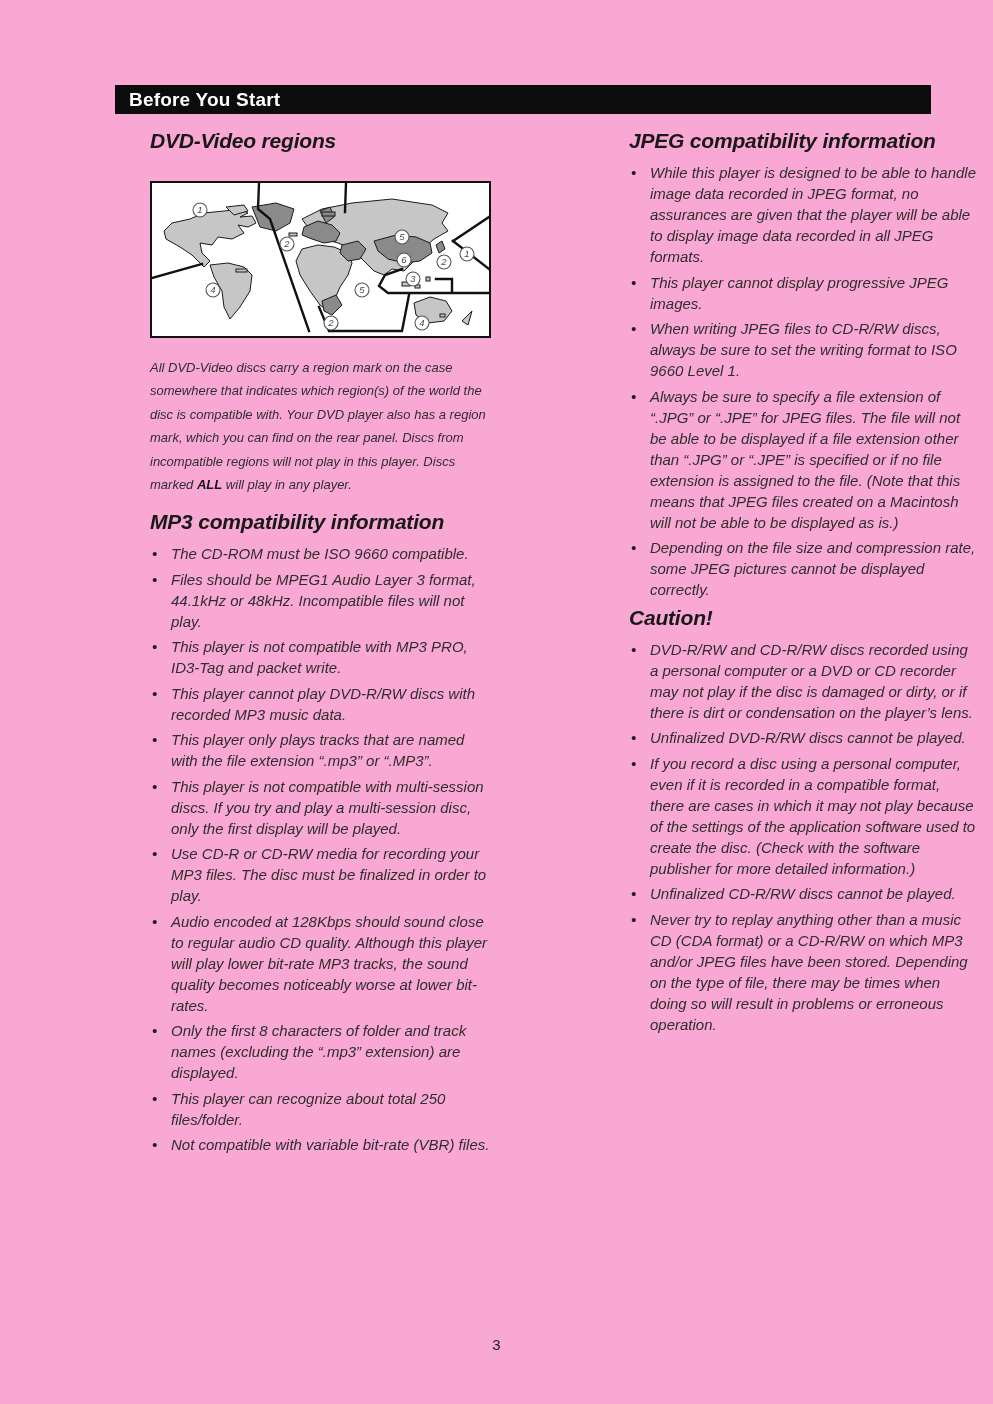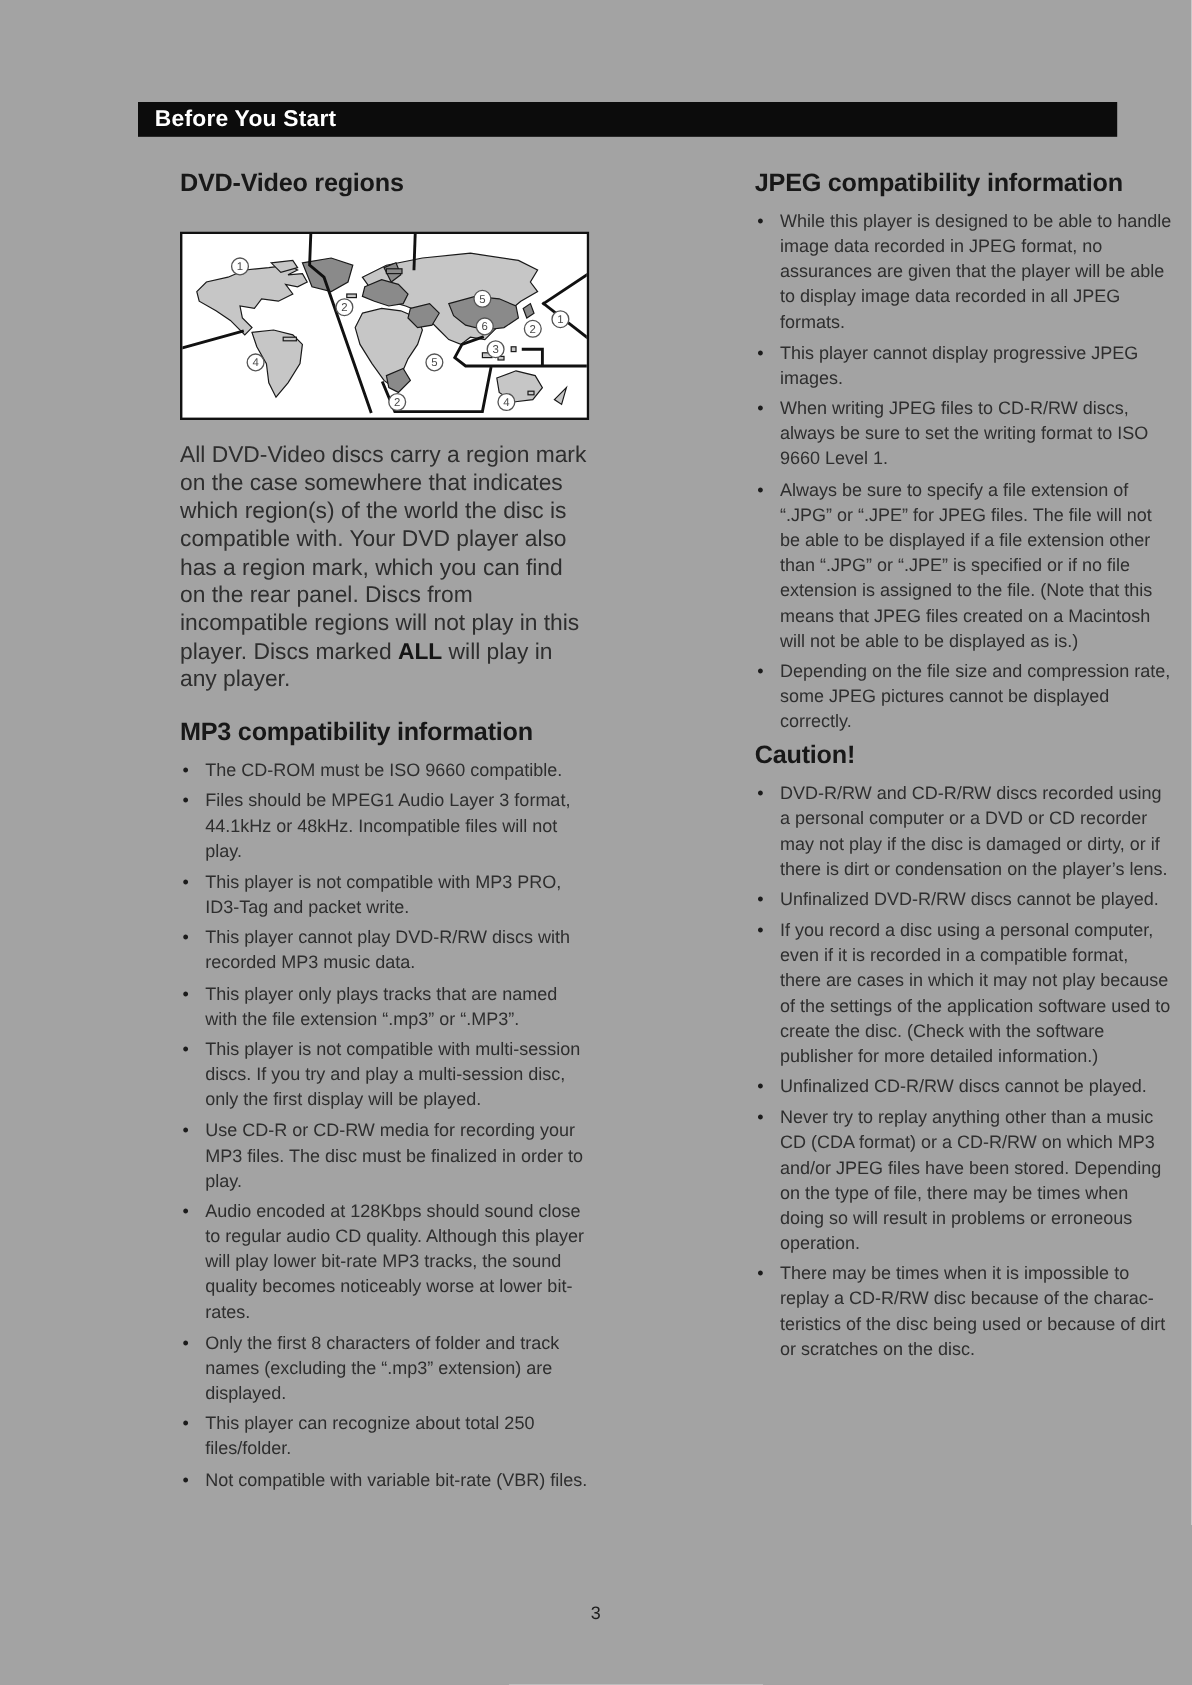--- a/index.html
+++ b/index.html
@@ -1,26 +1,26 @@
 <!DOCTYPE html>
 <html><head>
 <meta charset="utf-8">
 <style>
   html,body{margin:0;padding:0;background:#e8e8e8;}
-  .page{position:relative;width:993px;height:1404px;background:#a3a3a3;margin:0 auto;
+  .page{position:relative;width:993px;height:1404px;background:#f9a8d4;margin:0 auto;
         font-family:"Liberation Sans",sans-serif;color:#2b2b2b;overflow:hidden;}
   .header-bar{position:absolute;left:115px;top:85px;width:816px;height:29px;background:#0c0c0c;
         color:#ffffff;display:flex;align-items:center;box-sizing:border-box;padding-left:14px;}
   .header-bar .hdr-title{font-size:19px;font-weight:bold;letter-spacing:0.2px;}
-  .col{position:absolute;top:140px;}
+  .col{position:absolute;top:128px;font-style:italic;}
   .col-left{left:150px;width:341px;}
   .col-right{left:585px;width:348px;margin-left:44px;}
   h2.sec-title{font-size:21px;font-weight:bold;color:#181818;margin:0;line-height:26px;letter-spacing:-0.2px;}
   .map-figure{margin-top:27px;width:341px;height:157px;border:2px solid #111;box-sizing:border-box;background:#fff;}
-  .body-par{margin-top:18px;font-size:19px;line-height:23.4px;color:#2e2e2e;}
+  .body-par{margin-top:18px;font-size:13px;line-height:23.4px;color:#2e2e2e;}
   .body-par strong{color:#151515;}
   ul.bullets{list-style:none;margin:8px 0 0 0;padding:0;}
   ul.bullets li{position:relative;padding-left:21px;margin:0 0 4.5px 0;font-size:15px;line-height:21px;color:#2e2e2e;}
   ul.bullets li::before{content:"•";position:absolute;left:2px;top:0;color:#1c1c1c;}
   .mt-mp3{margin-top:33px;}
   .mt-jpeg-ul{margin-top:9px;}
   .mt-caution{margin-top:6px;}
   .mt-caution-ul{margin-top:6px;}
   .page-number{position:absolute;left:0;right:0;top:1336px;text-align:center;font-size:15px;color:#1d1d1d;}
   
@@ -132,18 +132,17 @@
       <li>Depending on the file size and compression rate, some JPEG pictures cannot be displayed correctly.</li>
     </ul>
 
     <h2 class="sec-title mt-caution">Caution!</h2>
     <ul class="bullets mt-caution-ul">
       <li>DVD-R/RW and CD-R/RW discs recorded using a personal computer or a DVD or CD recorder may not play if the disc is damaged or dirty, or if there is dirt or condensation on the player’s lens.</li>
       <li>Unfinalized DVD-R/RW discs cannot be played.</li>
       <li>If you record a disc using a personal computer, even if it is recorded in a compatible format, there are cases in which it may not play because of the settings of the application software used to create the disc. (Check with the software publisher for more detailed information.)</li>
       <li>Unfinalized CD-R/RW discs cannot be played.</li>
       <li>Never try to replay anything other than a music CD (CDA format) or a CD-R/RW on which MP3 and/or JPEG files have been stored. Depending on the type of file, there may be times when doing so will result in problems or erroneous operation.</li>
-      <li>There may be times when it is impossible to replay a CD-R/RW disc because of the charac-teristics of the disc being used or because of dirt or scratches on the disc.</li>
     </ul>
   </div>
 
   <div class="page-number">3</div>
 </div>
 
 </body></html>

